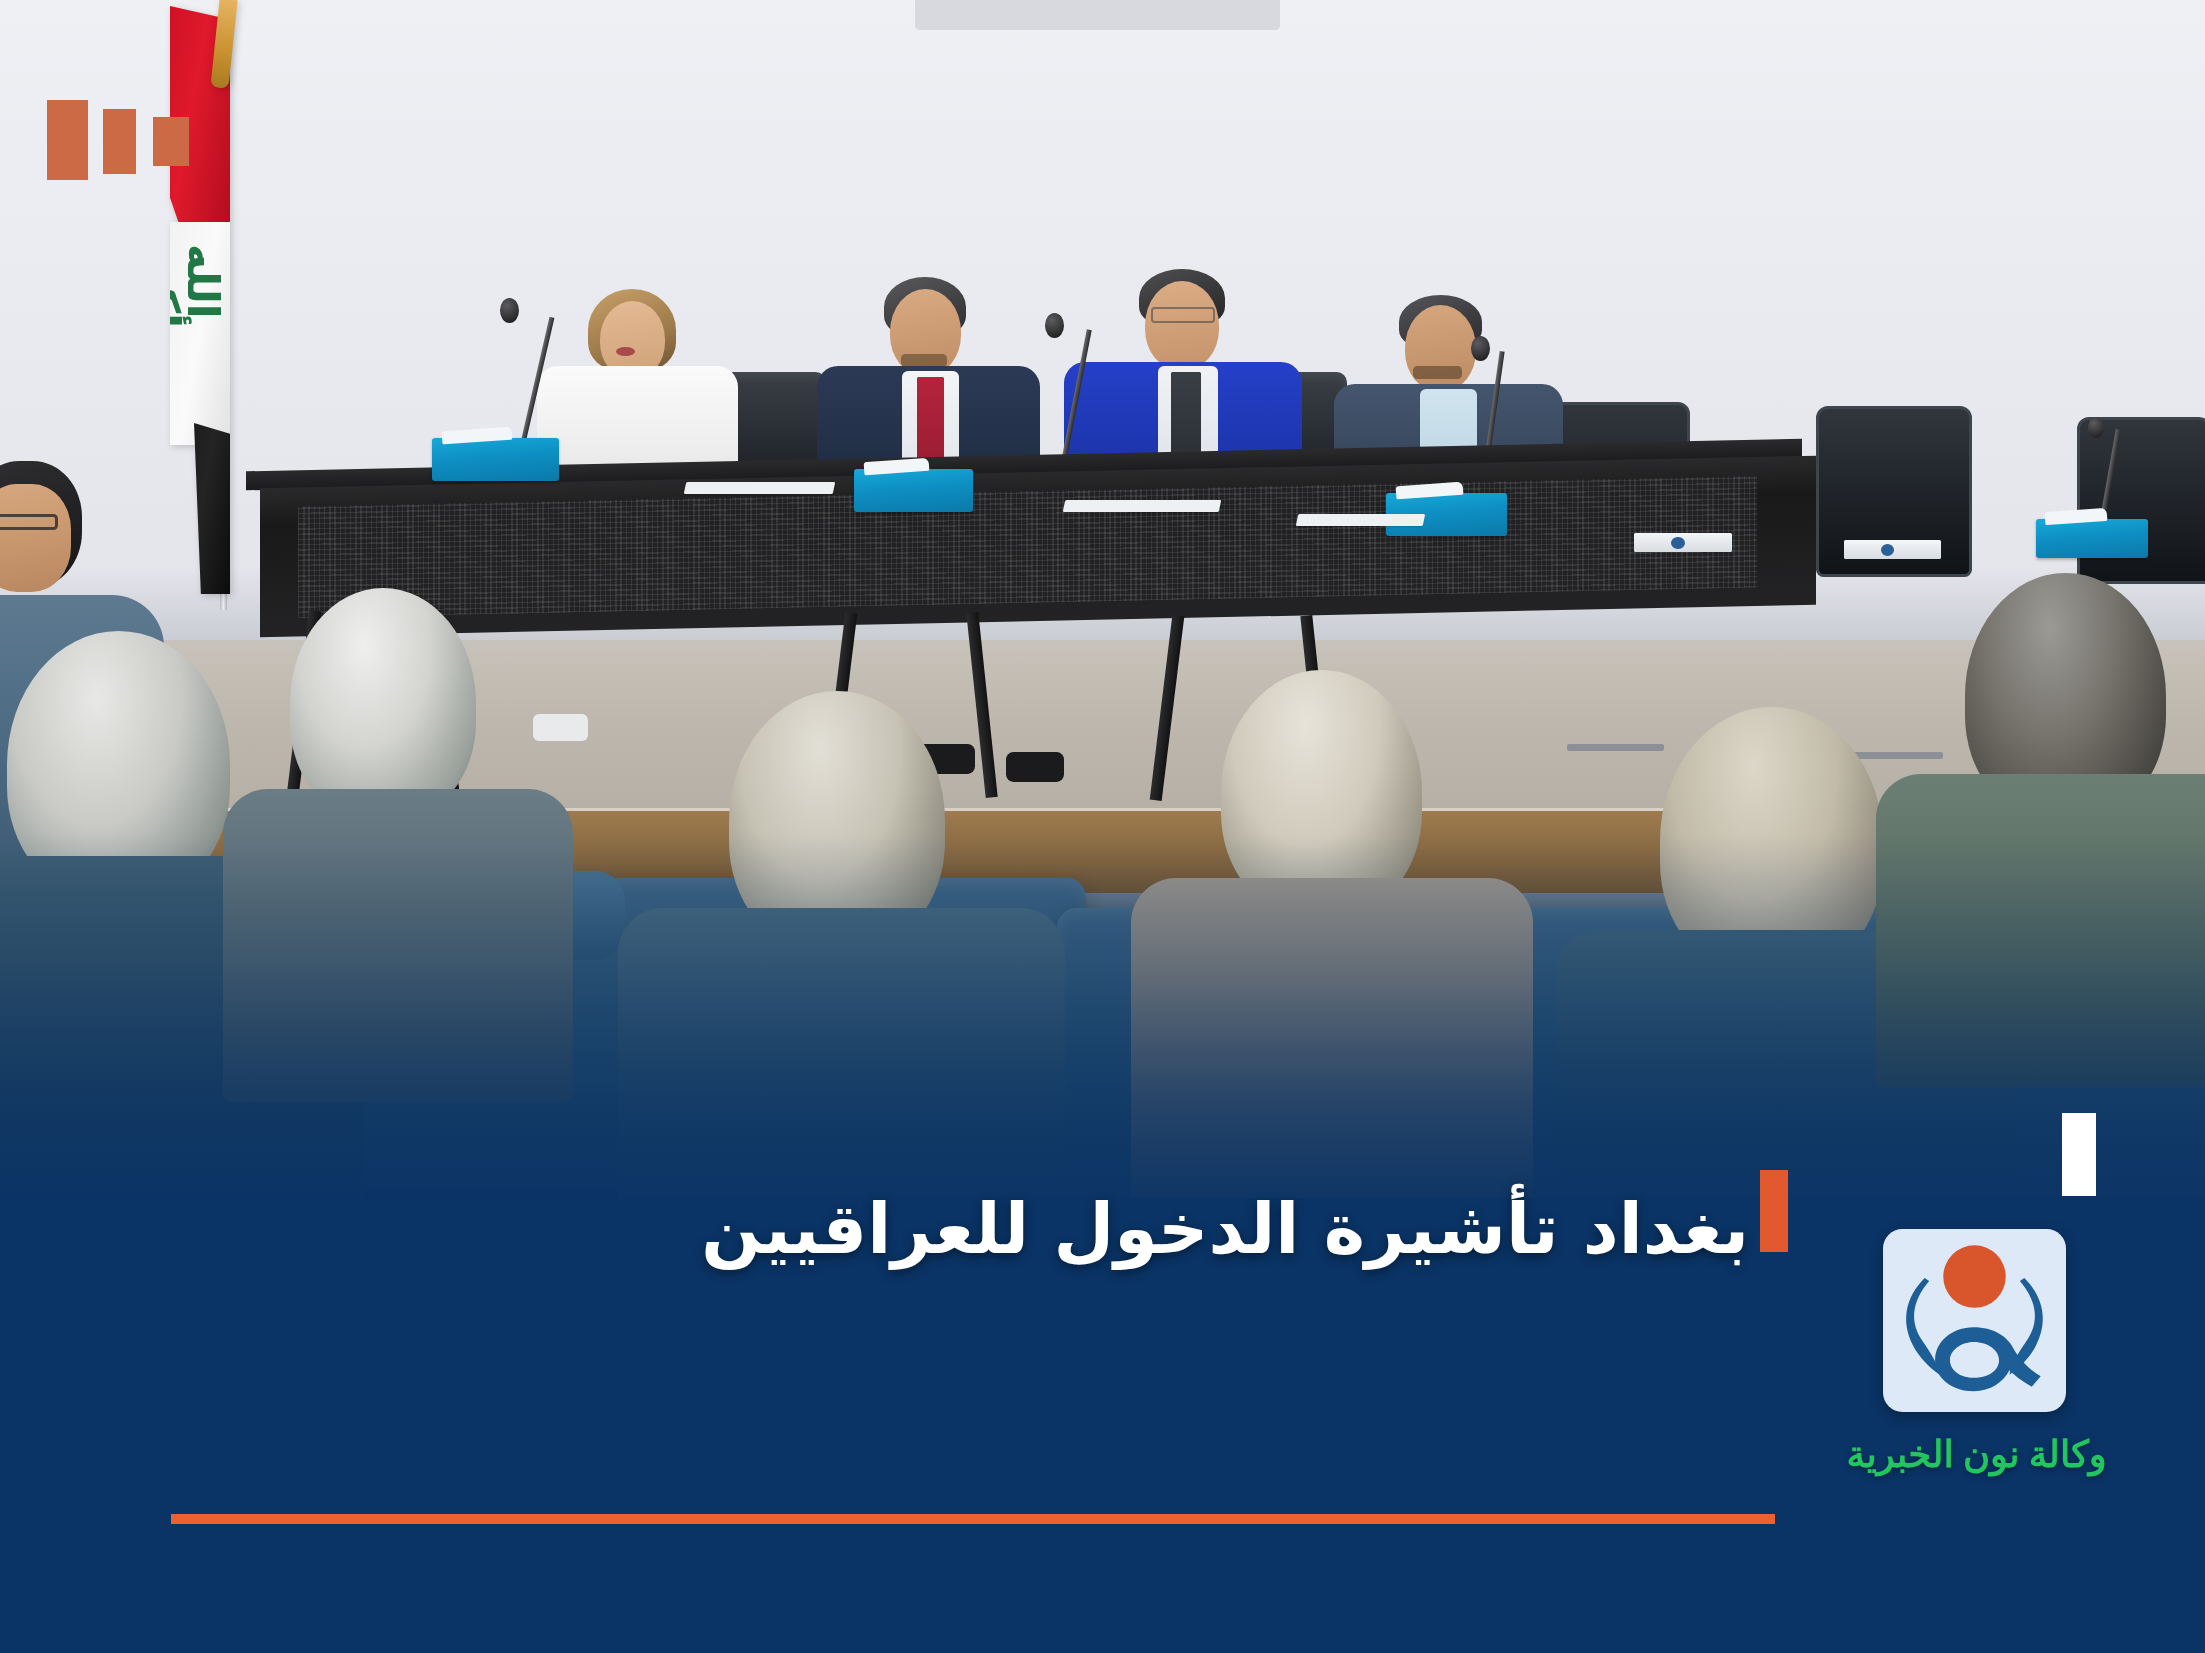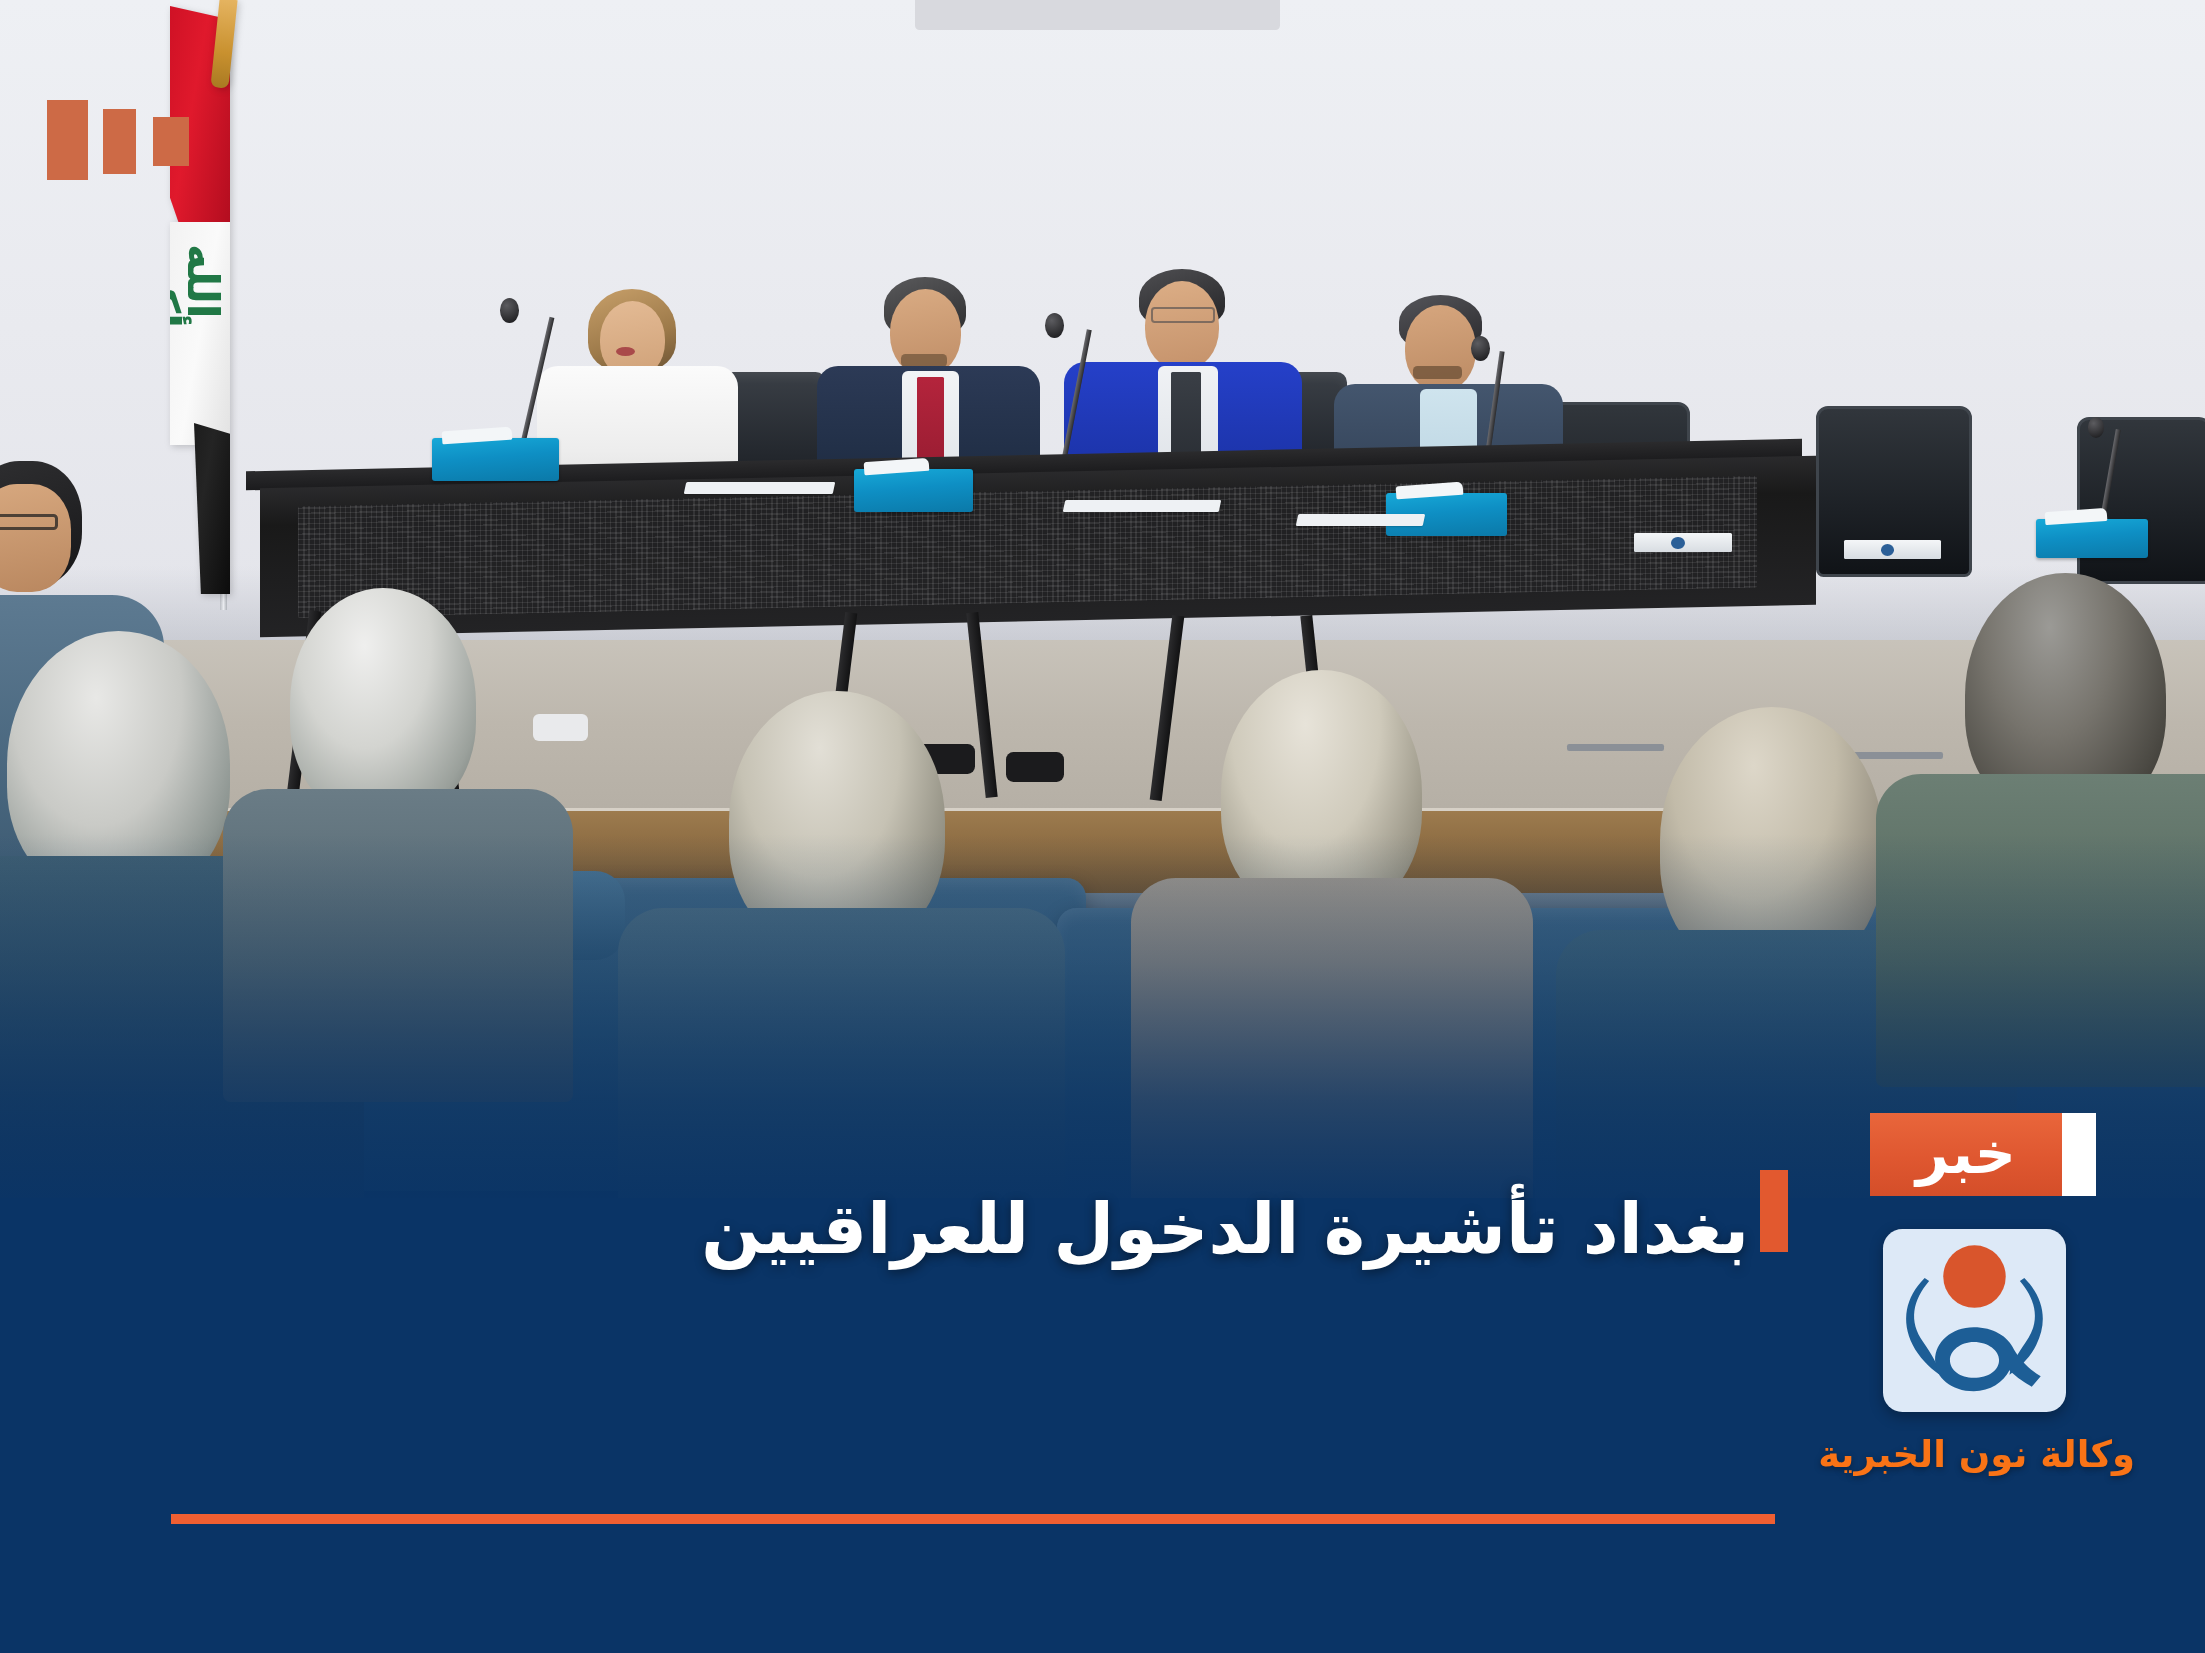--- a/index.html
+++ b/index.html
@@ -140,22 +140,22 @@
       background:linear-gradient(180deg,#e9663b 0%,#df5730 55%,#d44e29 100%);}
   .khabar span{display:block;width:100%;text-align:center;color:#fff;
       font-size:57px;font-weight:700;line-height:80px;direction:rtl;}
   .khabar-tab{position:absolute;left:253px;top:0px;width:34px;height:83px;background:#fff;}
 
   .logo-box{position:absolute;left:74px;top:116px;width:183px;height:183px;
       background:#dde9f7;border-radius:19.4px;box-shadow:0 4.5px 13.4px rgba(0,0,0,.3);}
   .logo-svg{position:absolute;left:0;top:0;width:183px;height:183px;}
 
   .brand-name{position:absolute;left:-7.4px;top:320px;width:350px;text-align:center;
-      color:#f97316;direction:rtl;font-size:37px;font-weight:700;line-height:1.2;
-      text-shadow:0 2.2px 6px rgba(0,0,0,.35);}
+      color:#22c55e;direction:rtl;font-size:37px;font-weight:700;line-height:1.2;
+      text-shadow:0 2.2px 6px rgba(0,0,0,.35);font-family:Liberation Serif, serif;}
 </style>
 </head>
 <body>
 
 <div id="card">
 
   <div class="photo">
 
     <div class="wall"></div>
     <div class="wall-panel"></div>
@@ -350,23 +350,20 @@
 
   <div class="headline">
     <span class="ln ln2">بغداد تأشيرة الدخول للعراقيين</span>
   </div>
 
   <div class="accent-vert"></div>
   <div class="rule"></div>
 
   <div class="brand">
 
-    <div class="khabar">
-      <span>خبر</span>
-    </div>
     <div class="khabar-tab"></div>
 
     <div class="logo-box">
       <svg class="logo-svg" viewBox="0 0 246 246">
         <circle cx="123" cy="64" r="42" fill="#d9552c"></circle>
         <path d="M62 70 C 40 96, 34 124, 54 152 C 66 170, 74 182, 76 196
                  C 62 186, 48 172, 40 156 C 24 124, 30 92, 56 66 Z" fill="#1d5e96"></path>
         <path d="M184 70 C 206 96, 212 124, 192 152 C 180 170, 172 182, 170 196
                  C 184 186, 198 172, 206 156 C 222 124, 216 92, 190 66 Z" fill="#1d5e96"></path>
         <path d="M122 132 C 92 132, 70 152, 70 176 C 70 200, 92 218, 122 218

